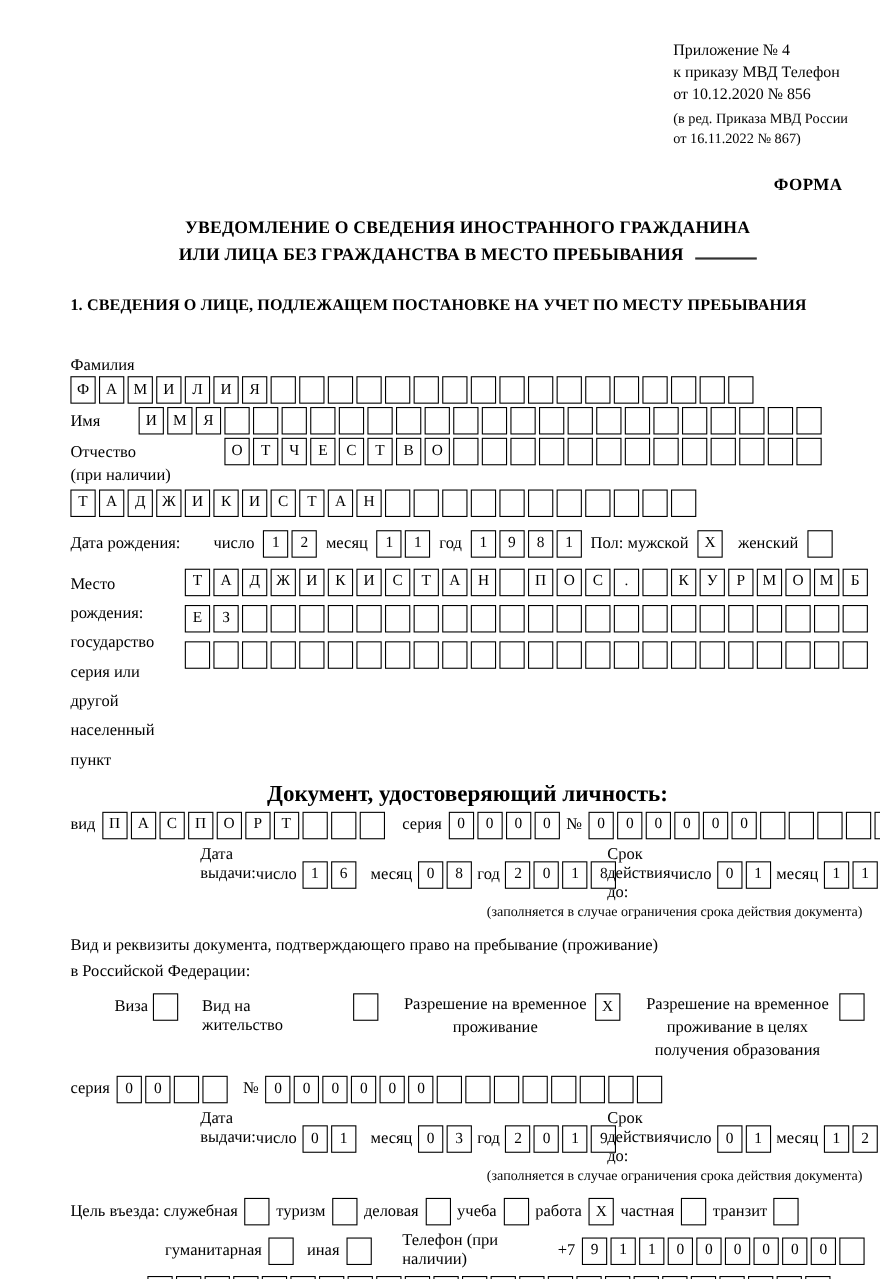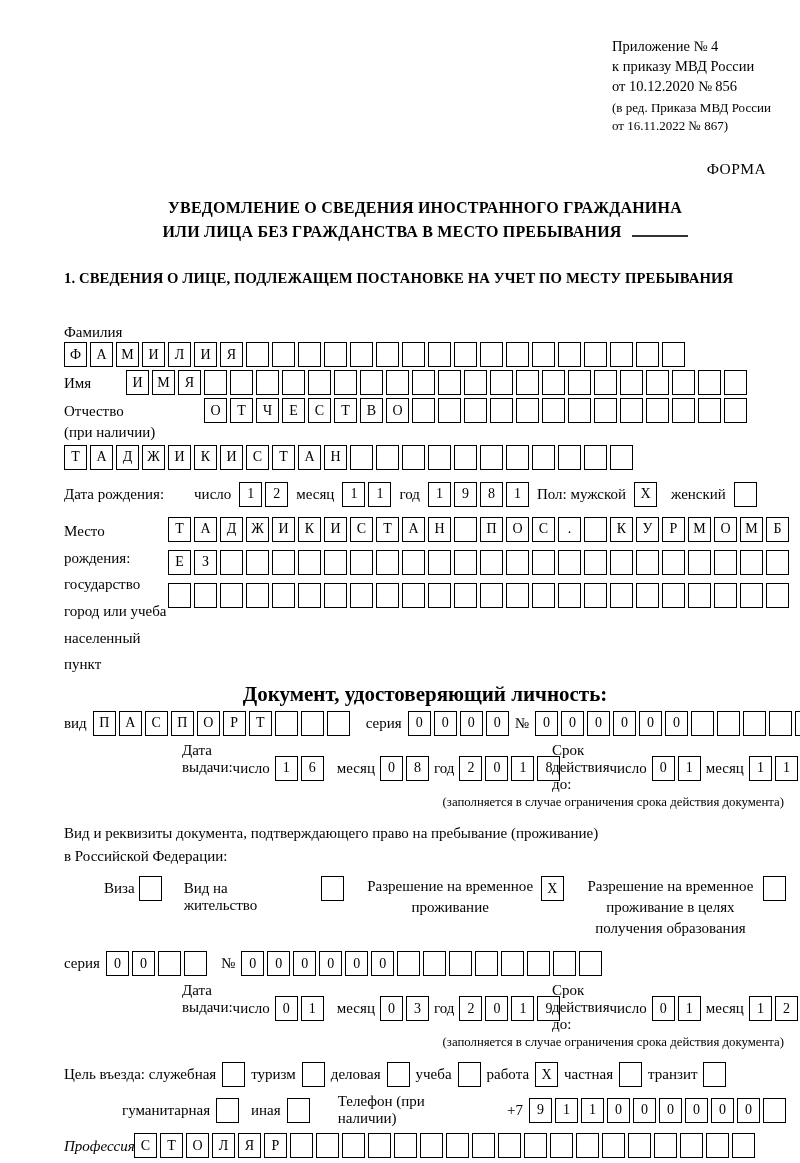--- a/index.html
+++ b/index.html
@@ -6,21 +6,21 @@
   html,body { background:#fff; }
   body {
     width:800px; height:1163px; overflow:hidden;
     font-family:"Liberation Serif","DejaVu Serif",serif;
     color:#000; font-size:15px;
   }
   .page { width:800px; height:1163px; padding:0 14px 0 64px; }
 
   .appendix { margin:36px 0 0 548px; font-size:14.5px; line-height:1.38; }
   .amendment { margin:3px 0 0 548px; font-size:13px; line-height:1.35; }
-  .form-label { text-align:right; padding-right:20px; font-weight:normal; font-size:15.5px; letter-spacing:0.4px; margin-top:26px; }
+  .form-label { text-align:right; padding-right:20px; font-weight:bold; font-size:15.5px; letter-spacing:0.4px; margin-top:26px; }
 
   .title { text-align:center; font-weight:bold; font-size:16px; line-height:1.5; margin-top:18px; letter-spacing:0.2px; }
   .blank-line { display:inline-block; width:56px; border-bottom:2px solid #333; height:14px; margin-left:10px; }
 
   .sec1 { font-weight:bold; font-size:14.7px; margin-top:26px; letter-spacing:0.1px; }
 
   .cells { display:inline-flex; gap:3px; flex-wrap:nowrap; }
   .cell {
     width:23px; height:25px; flex:0 0 auto;
     border:1.6px solid #000;
@@ -45,30 +45,30 @@
   .date-col.right .date-head { margin-left:120px; }
   .date-row { display:flex; align-items:center; gap:5px; margin-top:2px; }
   .note { text-align:right; font-size:12.8px; margin-top:2px; padding-right:2px; }
 
   .plain { font-size:15px; margin-top:12px; line-height:1.55; }
 
   .visa-row { display:flex; align-items:flex-start; margin-top:8px;margin-left:40px; }
   .multi { text-align:center; font-size:15px; line-height:1.4; }
 
   .purpose-row { display:flex; align-items:center; gap:6px; margin-top:12px; }
-  .purpose-row2 { display:flex; align-items:center; gap:6px; margin-top:6px; margin-left:58px; }
+  .purpose-row2 { display:flex; align-items:center; gap:6px; margin-top:6px; margin-left:86px; }
 </style>
 </head>
 <body>
 
 <div class="page">
 
   <div class="appendix">
     <div>Приложение № 4</div>
-    <div>к приказу МВД России</div>
+    <div>к приказу МВД Телефон</div>
     <div>от 10.12.2020 № 856</div>
   </div>
   <div class="amendment">
     <div>(в ред. Приказа МВД России</div>
     <div>от 16.11.2022 № 867)</div>
   </div>
 
   <div class="form-label">ФОРМА</div>
 
   <div class="title">
@@ -222,21 +222,21 @@
     <span class="lbl" style="margin-left:6px;">женский</span>
     <span class="cells">
         <span class="cell"></span>
       </span>
   </div>
 
   <div class="frow" style="margin-top:8px;">
     <div class="flabel w104" style="line-height:1.78;">
       <div>Место рождения:</div>
       <div>государство</div>
-      <div>город или учеба</div>
+      <div>серия или другой</div>
       <div>населенный пункт</div>
     </div>
     <div class="stack" style="gap:8px; padding-top:2px;">
       <div class="cells">
           <span class="cell">Т</span>
           <span class="cell">А</span>
           <span class="cell">Д</span>
           <span class="cell">Ж</span>
           <span class="cell">И</span>
           <span class="cell">К</span>

